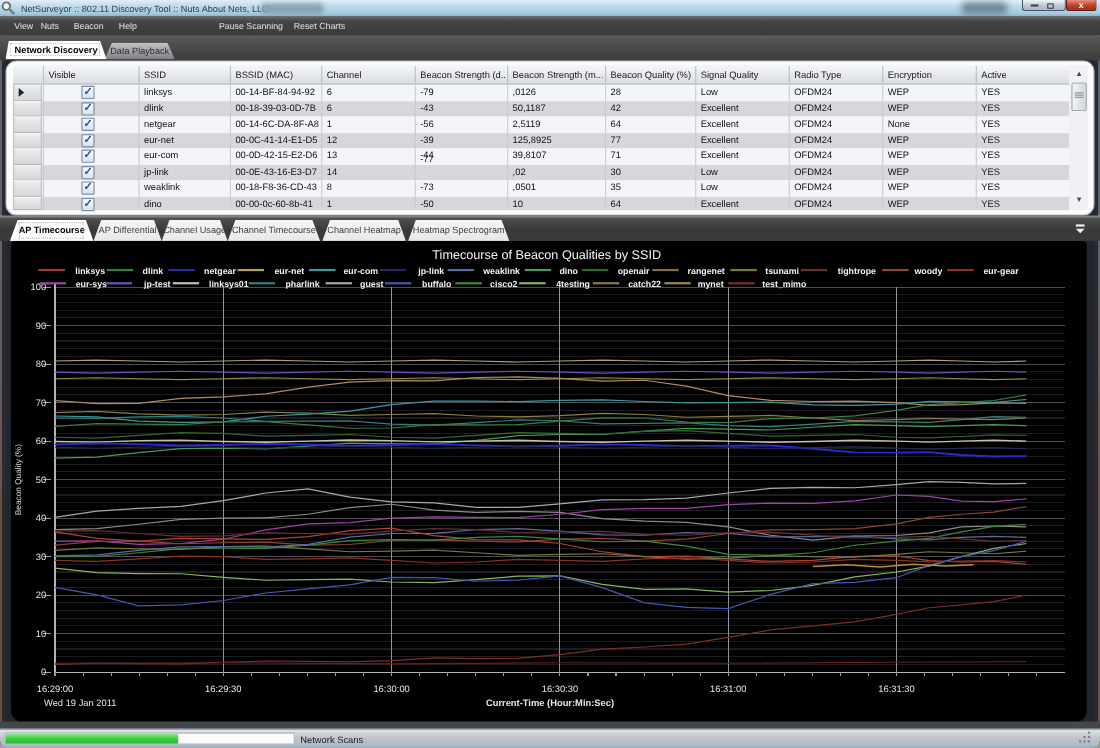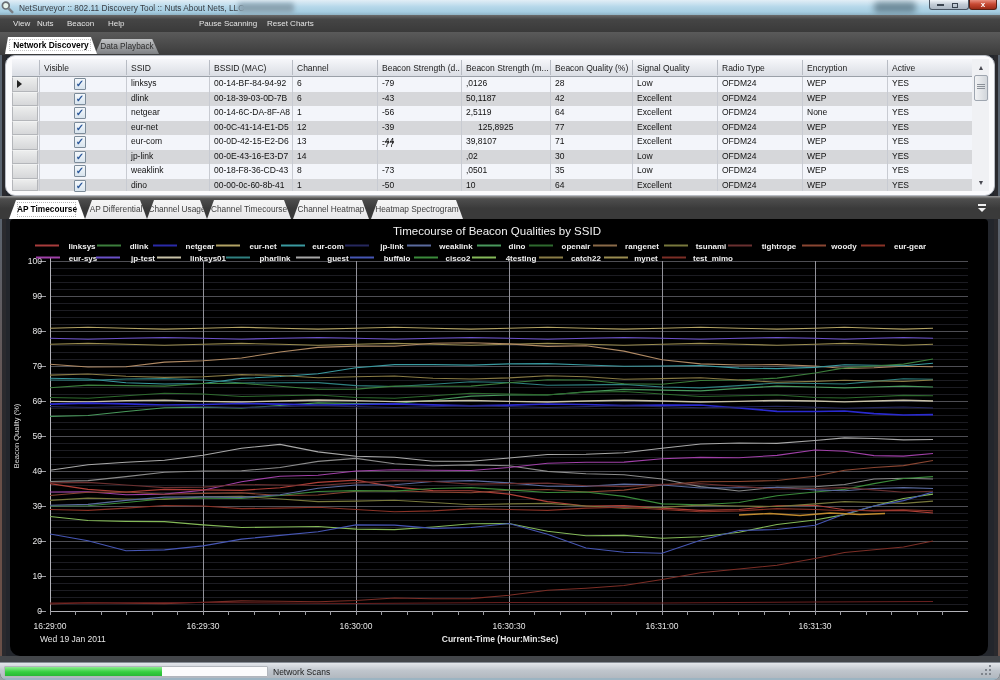--- a/index.html
+++ b/index.html
@@ -125,21 +125,21 @@
 <div class="cell" style="left:722px;top:107.1px">OFDM24</div>
 <div class="cell" style="left:807px;top:107.1px">None</div>
 <div class="cell" style="left:892px;top:107.1px">YES</div>
 <div class="row" style="top:120.7px;height:14.6px;background:#d6d7da"></div>
 <div class="rowhdr" style="top:120.7px;height:14.6px"></div>
 <div class="cb" style="top:121.7px">✓</div>
 <div class="cell" style="left:131px;top:121.7px">eur-net</div>
 <div class="cell" style="left:214px;top:121.7px">00-0C-41-14-E1-D5</div>
 <div class="cell" style="left:297px;top:121.7px">12</div>
 <div class="cell" style="left:382px;top:121.7px">-39</div>
-<div class="cell" style="left:478px;top:121.7px">125,8925</div>
+<div class="cell" style="left:466px;top:121.7px">125,8925</div>
 <div class="cell" style="left:555px;top:121.7px">77</div>
 <div class="cell" style="left:637px;top:121.7px">Excellent</div>
 <div class="cell" style="left:722px;top:121.7px">OFDM24</div>
 <div class="cell" style="left:807px;top:121.7px">WEP</div>
 <div class="cell" style="left:892px;top:121.7px">YES</div>
 <div class="row" style="top:135.2px;height:14.6px;background:#f3f5fa"></div>
 <div class="rowhdr" style="top:135.2px;height:14.6px"></div>
 <div class="cb" style="top:136.2px">✓</div>
 <div class="cell" style="left:131px;top:136.2px">eur-com</div>
 <div class="cell" style="left:214px;top:136.2px">00-0D-42-15-E2-D6</div>

